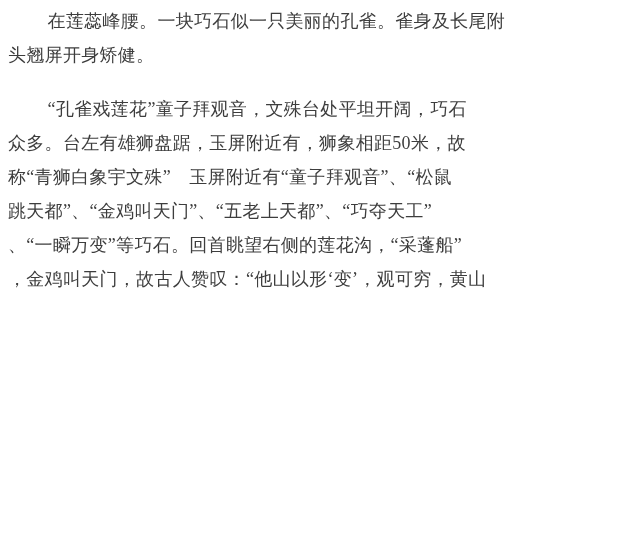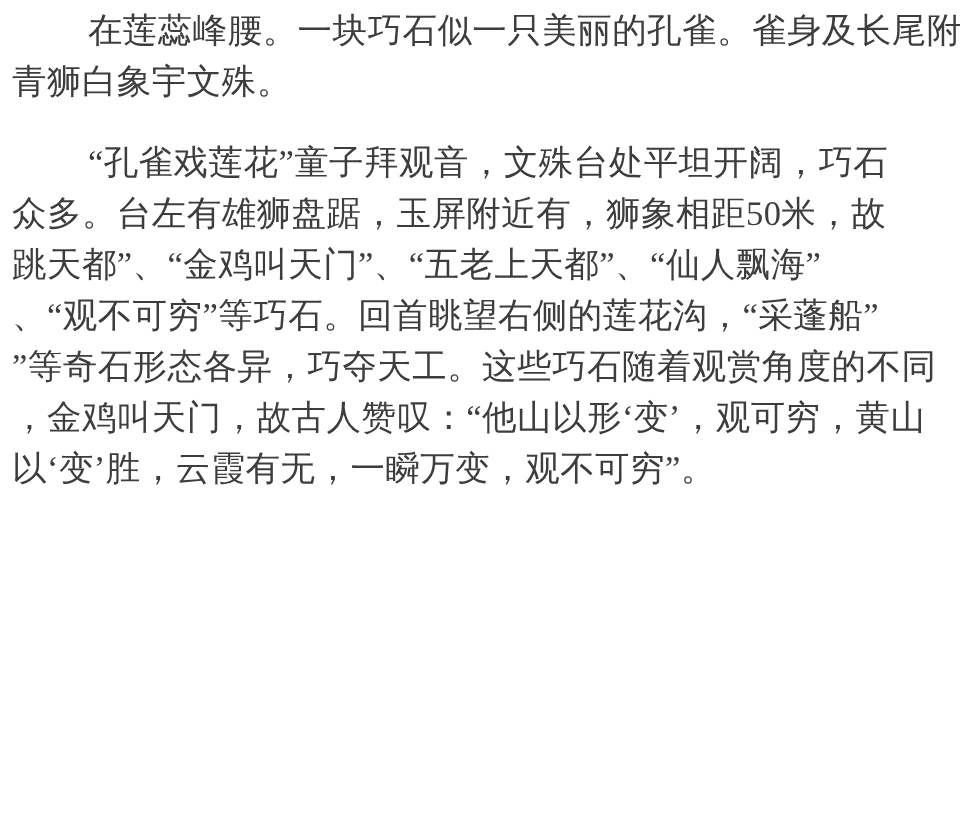--- a/index.html
+++ b/index.html
@@ -11,21 +11,21 @@
       width: 640px;
       height: 549px;
       overflow: hidden;
     }
     .doc {
       box-sizing: border-box;
       width: 640px;
       height: 549px;
       padding: 4px 8px 0 8px;
       font-family: "Liberation Serif", "DejaVu Serif", serif;
-      font-size: 23px;
+      font-size: 18px;
       line-height: 34px;
       color: #3d3d3d;
       -webkit-font-smoothing: antialiased;
     }
     .para {
       margin: 0 0 20px 0;
     }
     .line {
       white-space: pre;
       letter-spacing: 0.3px;
@@ -35,26 +35,25 @@
       text-indent: 2.2em;
     }
   </style>
 </head>
 <body>
 
 <div class="doc">
 
   <div class="para">
     <div class="line indent">在莲蕊峰腰。一块巧石似一只美丽的孔雀。雀身及长尾附</div>
-    <div class="line">青狮白象宇文殊。</div>
+    <div class="line">头翘屏开身矫健。</div>
   </div>
 
   <div class="para">
     <div class="line indent">“孔雀戏莲花”童子拜观音，文殊台处平坦开阔，巧石</div>
     <div class="line">众多。台左有雄狮盘踞，玉屏附近有，狮象相距50米，故</div>
-    <div class="line">跳天都”、“金鸡叫天门”、“五老上天都”、“仙人飘海”</div>
-    <div class="line">、“观不可穷”等巧石。回首眺望右侧的莲花沟，“采蓬船”</div>
-    <div class="line">”等奇石形态各异，巧夺天工。这些巧石随着观赏角度的不同</div>
+    <div class="line">称“青狮白象宇文殊”　玉屏附近有“童子拜观音”、“松鼠</div>
+    <div class="line">跳天都”、“金鸡叫天门”、“五老上天都”、“巧夺天工”</div>
+    <div class="line">、“一瞬万变”等巧石。回首眺望右侧的莲花沟，“采蓬船”</div>
     <div class="line">，金鸡叫天门，故古人赞叹：“他山以形‘变’，观可穷，黄山</div>
-    <div class="line">以‘变’胜，云霞有无，一瞬万变，观不可穷”。</div>
   </div>
 
 </div>
 
 </body></html>

